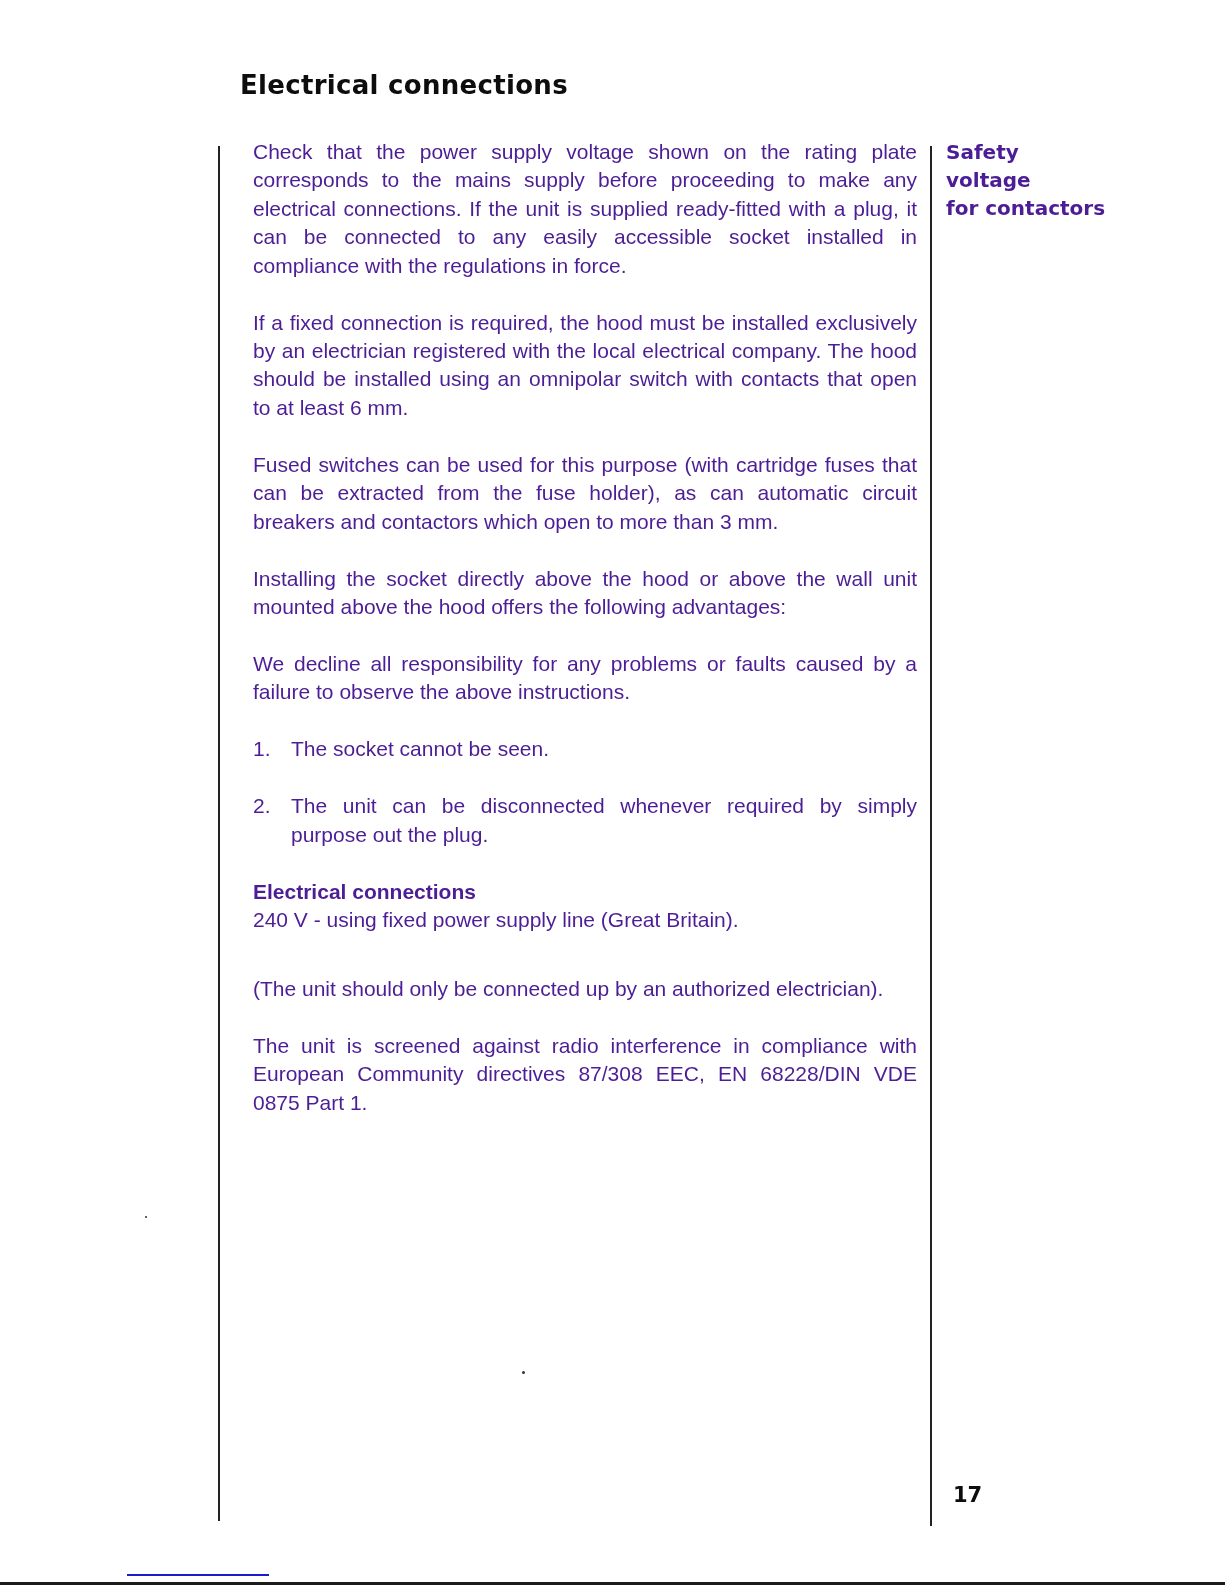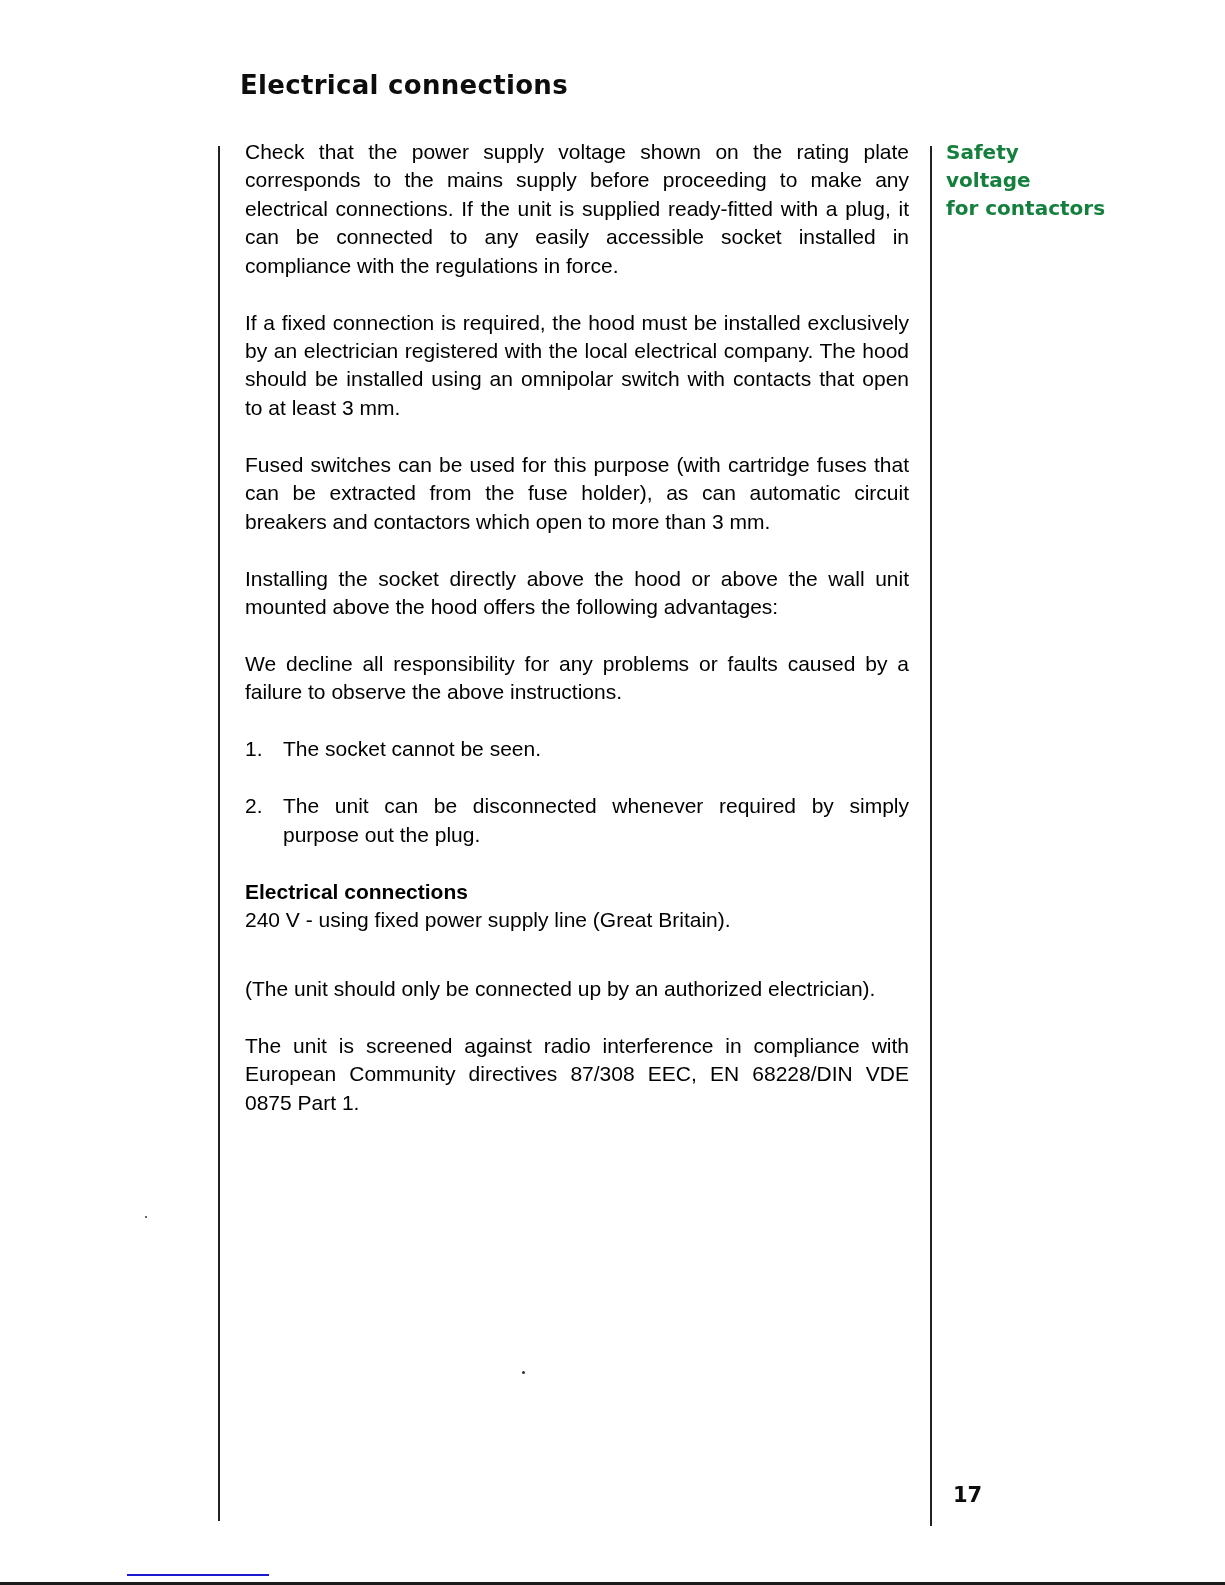--- a/index.html
+++ b/index.html
@@ -15,34 +15,34 @@
     }
     .rule-left {
       position: absolute; left: 218px; top: 146px; width: 1.5px; height: 1375px;
       background: #222;
     }
     .rule-right {
       position: absolute; left: 930px; top: 146px; width: 1.5px; height: 1380px;
       background: #222;
     }
     .body-col {
-      position: absolute; left: 245px; top: 138px; width: 664px;
-      font-size: 21px; line-height: 28.4px; color: #000000;
+      position: absolute; left: 253px; top: 138px; width: 664px;
+      font-size: 21px; line-height: 28.4px; color: #4c1d95;
       font-stretch: condensed;
     }
     .para { margin: 0 0 28.6px 0; text-align: justify; text-align-last: left; }
     .list-item { display: flex; margin: 0 0 28.6px 0; }
     .list-num { width: 38px; flex: none; }
     .list-text { flex: 1; text-align: justify; text-align-last: left; }
     .sub-head { font-weight: bold; margin: 0; }
     .line { margin: 0; }
     .side-heading {
       position: absolute; left: 946px; top: 138px; width: 220px;
       font-family: "DejaVu Sans", sans-serif; font-weight: bold;
-      font-size: 20px; line-height: 28px; color: #15803d;
+      font-size: 20px; line-height: 28px; color: #4c1d95;
     }
     .page-number {
       position: absolute; left: 953px; top: 1483px;
       font-family: "DejaVu Sans", sans-serif; font-weight: bold;
       font-size: 21px; color: #0d0d0d;
     }
     .link-underline {
       position: absolute; left: 127px; top: 1574px; width: 142px; height: 2px;
       background: #1a1ad0;
     }
@@ -55,21 +55,21 @@
 </head>
 <body>
 
 <div class="page-title">Electrical connections</div>
 
 <div class="rule-left"></div>
 <div class="rule-right"></div>
 
 <div class="body-col">
   <p class="para">Check that the power supply voltage shown on the rating plate corresponds to the mains supply before proceeding to make any electrical connections. If the unit is supplied ready-fitted with a plug, it can be connected to any easily accessible socket installed in compliance with the regulations in force.</p>
-  <p class="para">If a fixed connection is required, the hood must be installed exclusively by an electrician registered with the local electrical company. The hood should be installed using an omnipolar switch with contacts that open to at least 3 mm.</p>
+  <p class="para">If a fixed connection is required, the hood must be installed exclusively by an electrician registered with the local electrical company. The hood should be installed using an omnipolar switch with contacts that open to at least 6 mm.</p>
   <p class="para">Fused switches can be used for this purpose (with cartridge fuses that can be extracted from the fuse holder), as can automatic circuit breakers and contactors which open to more than 3 mm.</p>
   <p class="para">Installing the socket directly above the hood or above the wall unit mounted above the hood offers the following advantages:</p>
   <p class="para">We decline all responsibility for any problems or faults caused by a failure to observe the above instructions.</p>
 
   <div class="list-item">
     <span class="list-num">1.</span>
     <span class="list-text">The socket cannot be seen.</span>
   </div>
   <div class="list-item">
     <span class="list-num">2.</span>

